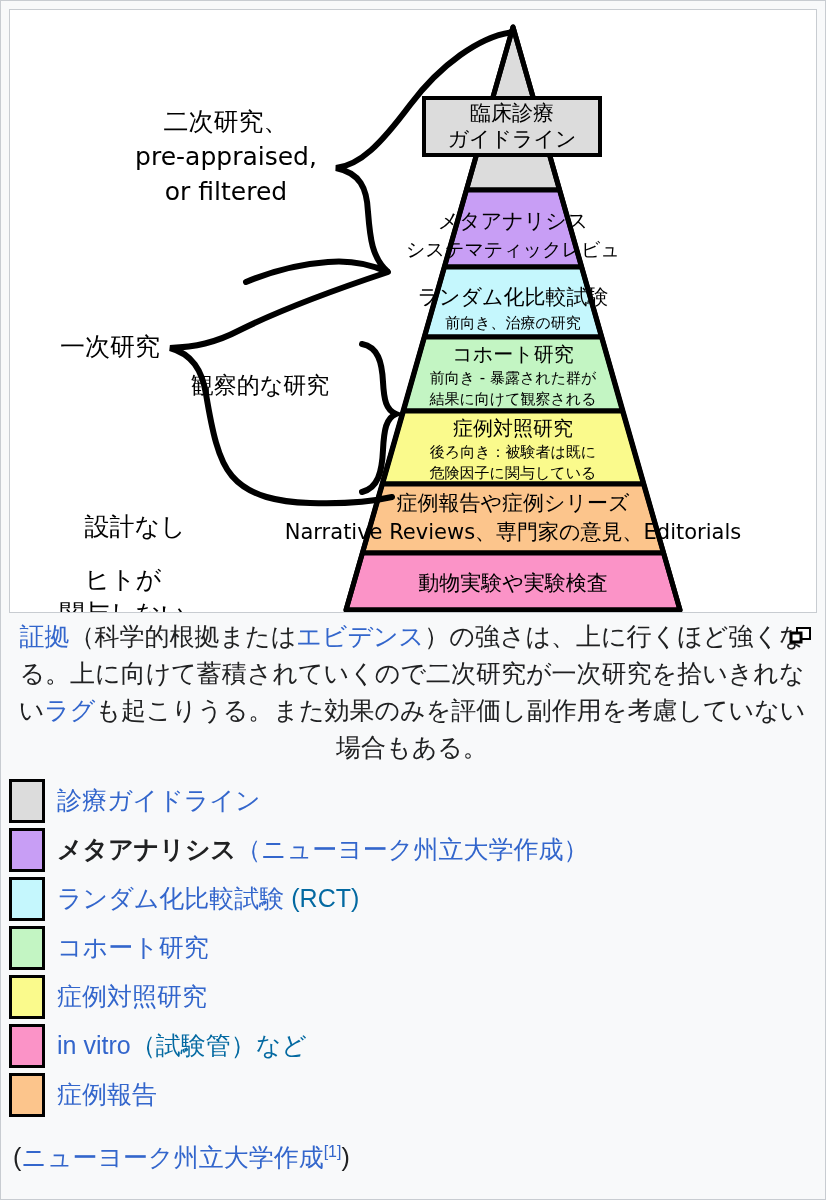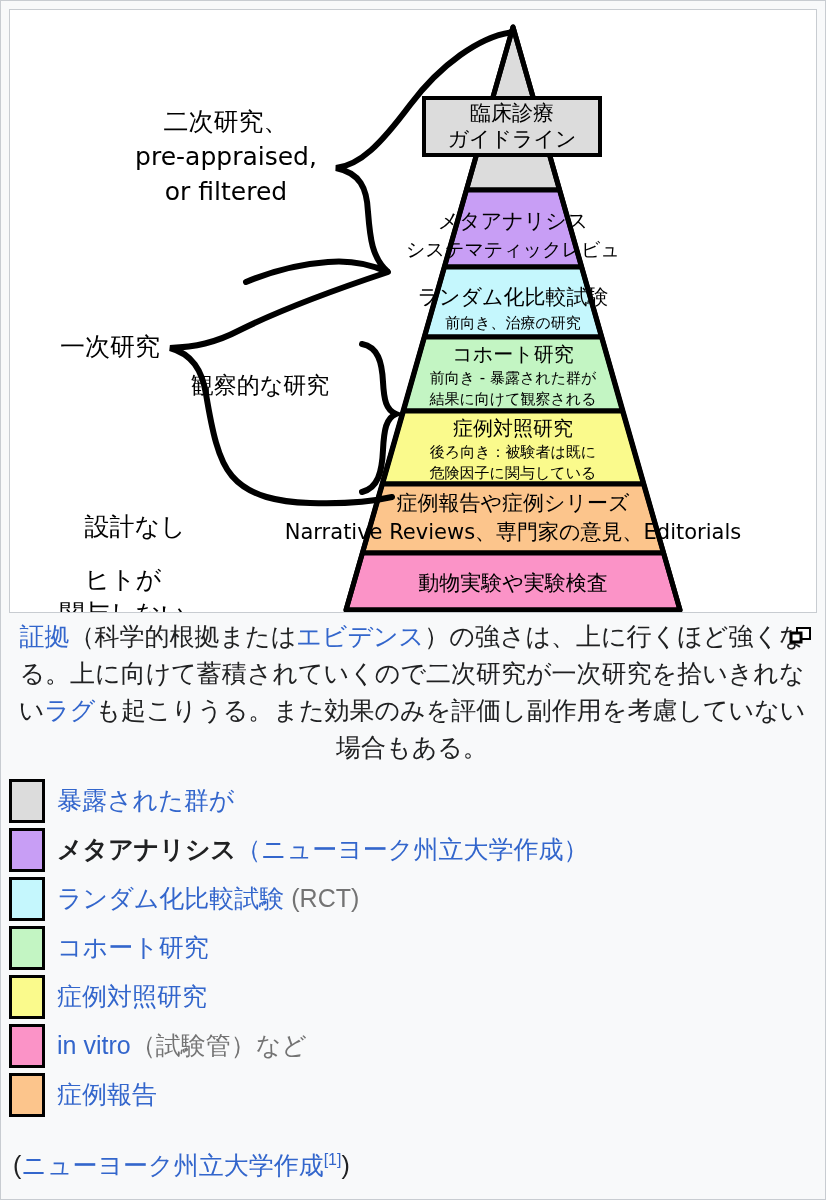--- a/index.html
+++ b/index.html
@@ -44,26 +44,26 @@
   .leg-row{
     display:flex;align-items:center;height:49px;
   }
   .sw{
     width:36px;height:44px;box-sizing:border-box;
     border:3px solid #000;flex:0 0 auto;margin-right:12px;
   }
   .leg-lbl{
     font-size:25px;color:#3366cc;white-space:nowrap;
   }
-  .leg-lbl .blk{color:#737373;}
+  .leg-lbl .blk{color:#0369a1;}
   .leg-lbl .bold-blk{color:#202122;font-weight:bold;}
 
   #attrib{
     position:absolute;left:12px;top:1140px;
-    font-size:25px;color:#202122;white-space:nowrap;margin-top:8px;
+    font-size:25px;color:#202122;white-space:nowrap;
   }
   #attrib sup{font-size:16px;vertical-align:super;}
 </style>
 </head>
 <body>
 
 <div id="thumb">
 
   <div id="imgbox">
     <svg id="pyr" viewBox="0 0 806 602">
@@ -147,21 +147,21 @@
         <rect x="8" y="3" width="13" height="11" fill="#fff" stroke="#000" stroke-width="2"></rect>
         <rect x="2" y="8" width="10" height="9" fill="#fff" stroke="#000" stroke-width="3"></rect>
       </svg>
     </span>
     <span id="cap-text"><span class="lnk">証拠</span><span>（科学的根拠または</span><span class="lnk">エビデンス</span><span>）の強さは、上に行くほど強くなる。上に向けて蓄積されていくので二次研究が一次研究を拾いきれない</span><span class="lnk">ラグ</span><span>も起こりうる。また効果のみを評価し副作用を考慮していない場合もある。</span></span>
   </div>
 
   <div id="legend">
     <div class="leg-row">
       <span class="sw" style="background:#dcdcdc"></span>
-      <span class="leg-lbl"><span class="lnk">暴露された群が</span></span>
+      <span class="leg-lbl"><span class="lnk">診療ガイドライン</span></span>
     </div>
     <div class="leg-row">
       <span class="sw" style="background:#c89ef5"></span>
       <span class="leg-lbl"><span class="bold-blk">メタアナリシス</span><span class="lnk">（ニューヨーク州立大学作成）</span></span>
     </div>
     <div class="leg-row">
       <span class="sw" style="background:#c5f7fd"></span>
       <span class="leg-lbl"><span class="lnk">ランダム化比較試験</span><span class="blk"> (RCT)</span></span>
     </div>
     <div class="leg-row">

